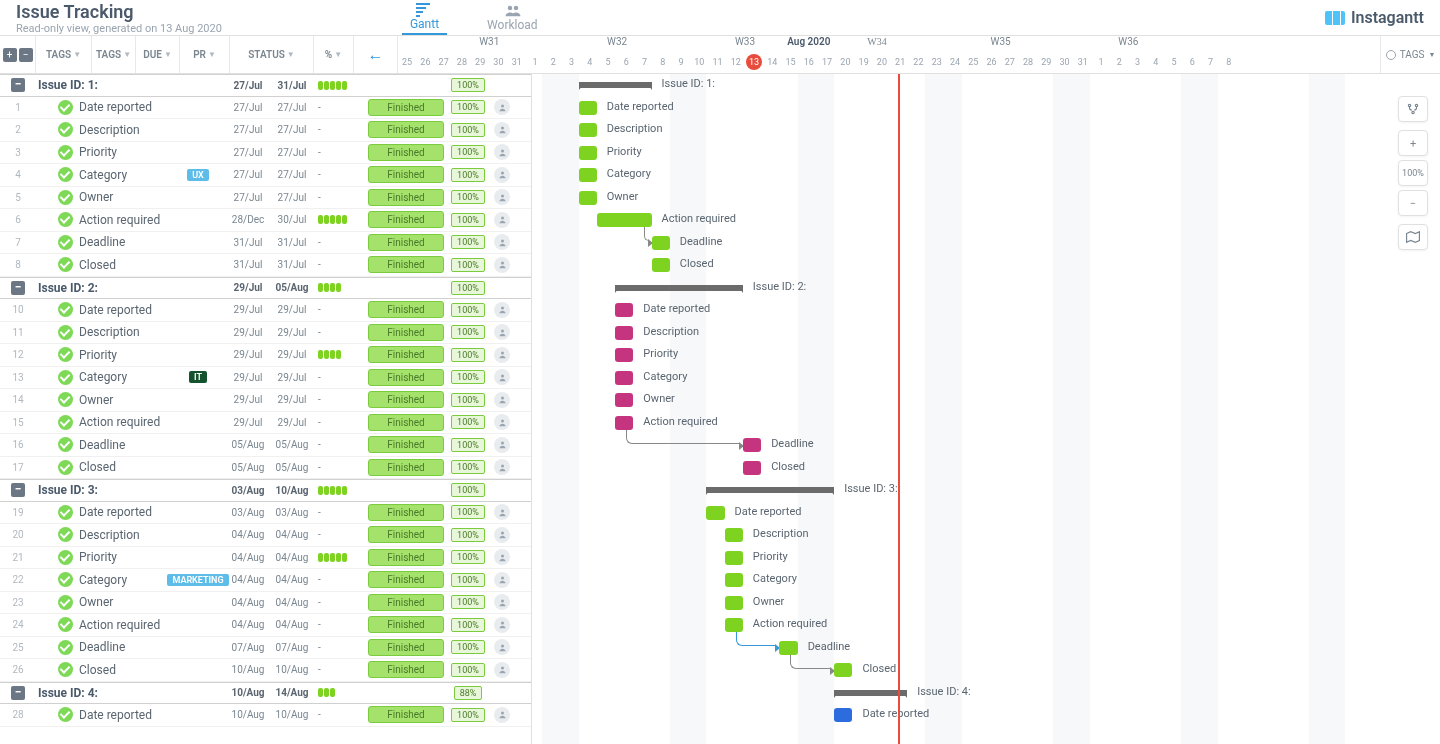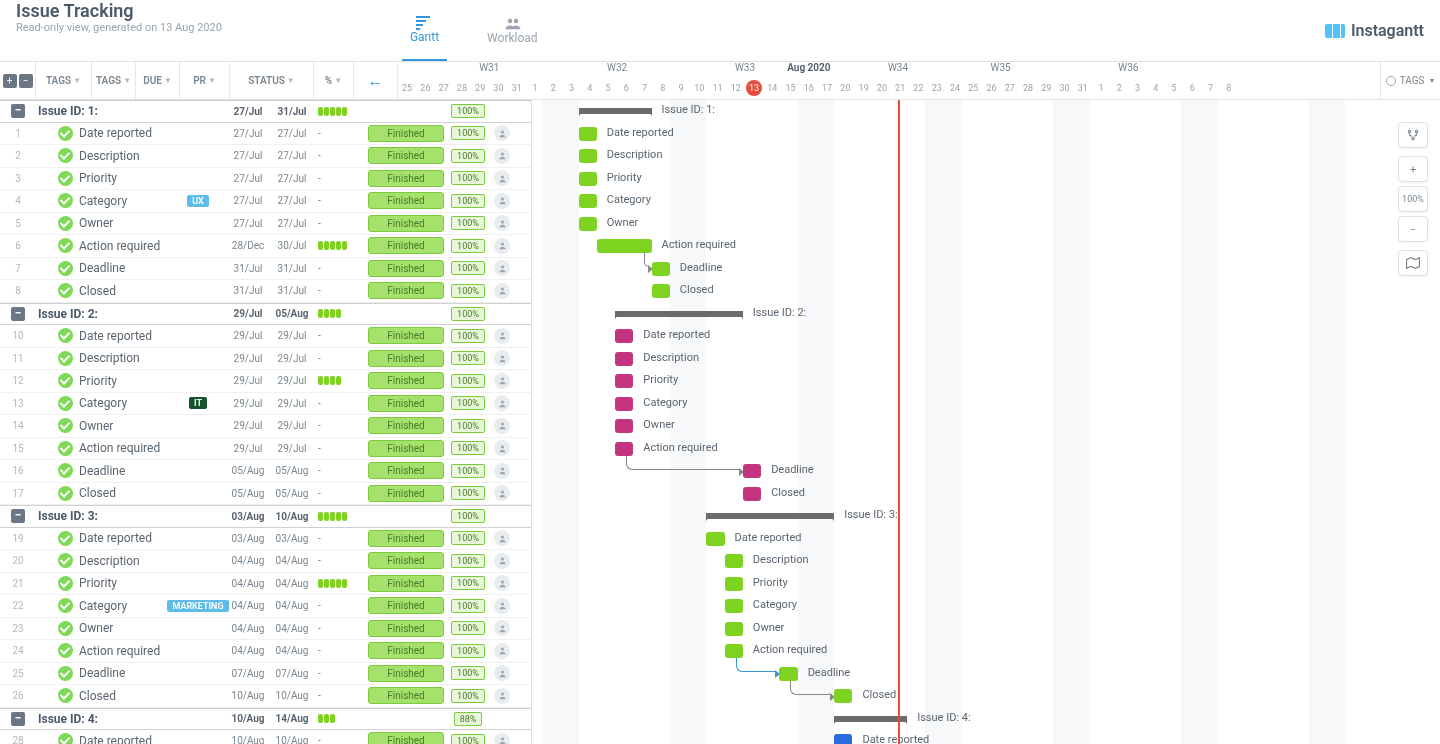--- a/index.html
+++ b/index.html
@@ -1,18 +1,18 @@
 <!DOCTYPE html>
 <html><head>
 <meta charset="utf-8">
 <style>
   * { box-sizing: border-box; margin: 0; padding: 0; }
   body { font-family: -apple-system, BlinkMacSystemFont, "Segoe UI", Roboto, sans-serif; font-size: 12px; color: #333; overflow: hidden; }
   .app { display: flex; flex-direction: column; height: 100vh; width: 100vw; }
-  .header { display: flex; height: 62px; border-bottom: 1px solid #e0e0e0; padding: 0 16px; }
+  .header { display: flex; align-items: center; height: 36px; border-bottom: 1px solid #e0e0e0; padding: 0 16px; }
   .header-left { flex: 0 0 auto; }
   .app-title { font-size: 18px; font-weight: 600; color: #4a5a6a; }
   .app-subtitle { font-size: 11px; color: #9aa5b1; }
   .header-tabs { display: flex; margin-left: 180px; gap: 32px; align-self: stretch; }
   .header-tab { display: flex; flex-direction: column; align-items: center; justify-content: center; gap: 2px; color: #9aa5b1; cursor: pointer; padding: 0 8px; }
   .header-tab.active { color: #3498db; border-bottom: 2px solid #3498db; }
   .brand { margin-left: auto; display: flex; align-items: center; gap: 6px; font-size: 16px; font-weight: 600; color: #4a5a6a; }
   .brand-icon { width: 20px; height: 14px; background: linear-gradient(90deg,#4fc3f7 33%, transparent 33% 40%, #4fc3f7 40% 73%, transparent 73% 80%, #4fc3f7 80%); border-radius: 2px; }
   .toolbar { display: flex; height: 38px; border-bottom: 1px solid #e0e0e0; align-items: stretch; }
   .tb-cell { display: flex; align-items: center; border-right: 1px solid #e8e8e8; }
@@ -150,21 +150,21 @@
         <span class="filt">▼</span>
       </div>
     <div class="tb-cell col-back">
         <span class="back-arrow">←</span>
       </div>
     <div class="timeline-head" id="timeline-head">
       <div class="month-row" id="month-row">
           <span class="week-lbl" style="left: 91.3043px;">W31</span>
           <span class="week-lbl" style="left: 219.13px;">W32</span>
           <span class="week-lbl" style="left: 346.957px;">W33</span>
-          <span class="week-lbl" style="left: 500px;">W34</span>
+          <span class="week-lbl" style="left: 479px; font-family: Liberation Serif, serif;">W34</span>
           <span class="week-lbl" style="left: 602.609px;">W35</span>
           <span class="week-lbl" style="left: 730.435px;">W36</span>
           <span class="month-lbl" style="left: 410.87px;">Aug 2020</span>
         </div>
       <div class="day-row" id="day-row">
           <span class="day-cell" style="left: 9.13043px;">25</span>
           <span class="day-cell" style="left: 27.3913px;">26</span>
           <span class="day-cell" style="left: 45.6522px;">27</span>
           <span class="day-cell" style="left: 63.913px;">28</span>
           <span class="day-cell" style="left: 82.1739px;">29</span>

